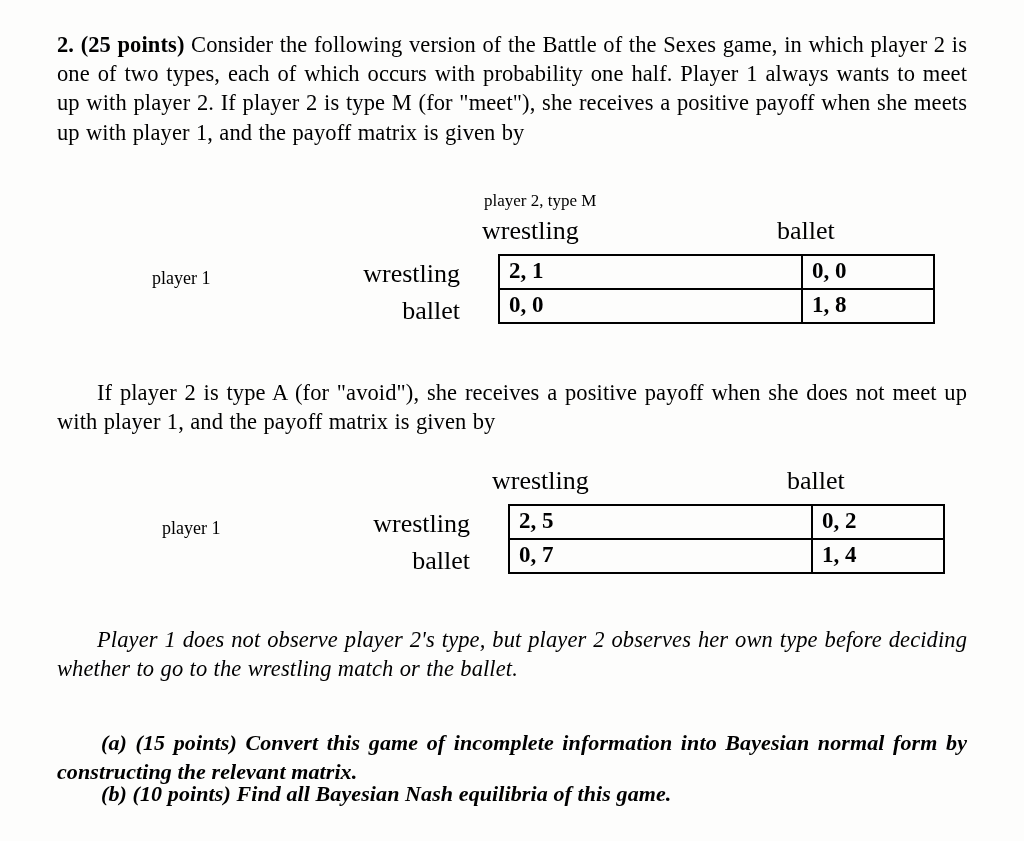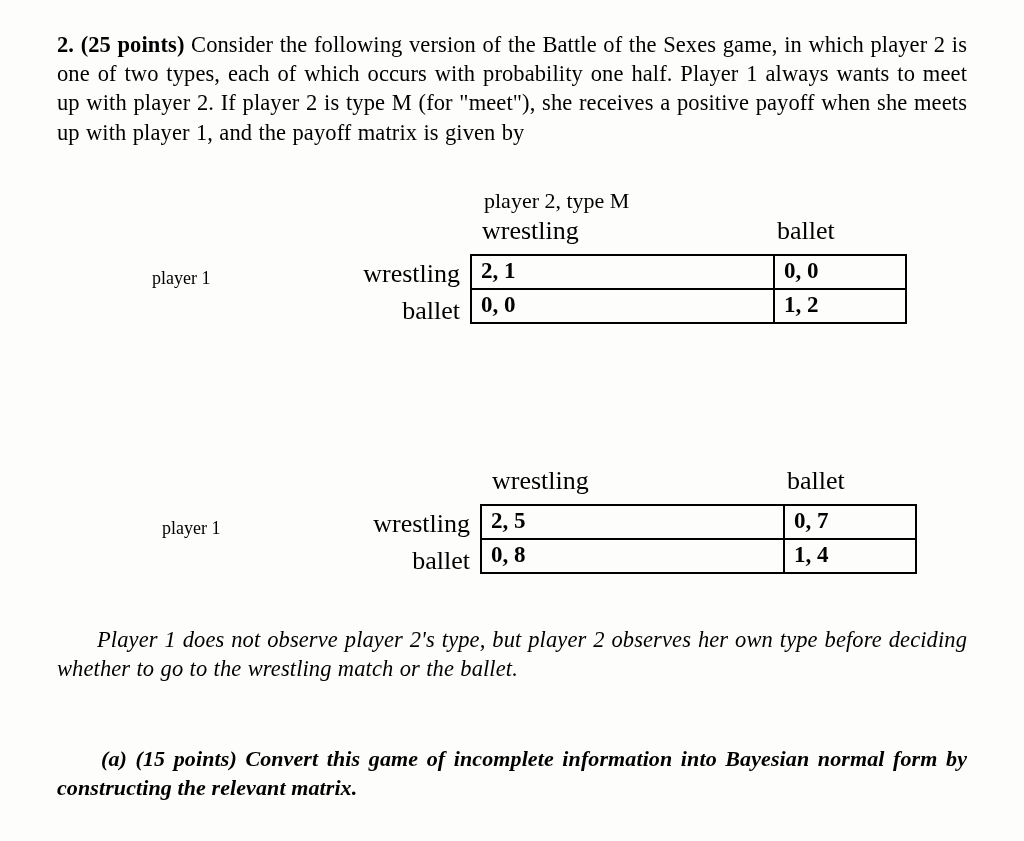--- a/index.html
+++ b/index.html
@@ -53,21 +53,21 @@
     width: 910px;
     font-size: 22px;
     line-height: 29px;
     font-style: italic;
     font-weight: bold;
     text-align: justify;
     text-align-last: left;
     letter-spacing: 0.1px;
   }
   .qpart.indent { text-indent: 44px; }
-  #part-a { top: 722px; }
+  #part-a { top: 706px; }
   #part-b { top: 757px; }
 
   
   .matrix-block {
     position: absolute;
   }
   #matrix-M { left: 0px;  top: 186px; }
   #matrix-A { left: 10px; top: 436px; }
 
   .matrix-layout {
@@ -96,40 +96,40 @@
     font-size: 26px;
     line-height: 37px;
     white-space: nowrap;
   }
 
   
   .col-group-title {
     position: absolute;
     left: 484px;
     top: 0px;
-    font-size: 22px;
+    font-size: 17px;
     line-height: 30px;
     white-space: nowrap;
   }
 
   
   .col-head {
     position: absolute;
     top: 30px;
     font-size: 26px;
     line-height: 30px;
     white-space: nowrap;
   }
   .col-head.c1 { left: 482px; }
   .col-head.c2 { left: 777px; }
 
   
   .payoff-table {
     position: absolute;
-    left: 470px;
+    left: 498px;
     top: 68px;
     width: 415px;
     border-collapse: collapse;
     table-layout: fixed;
   }
   .payoff-table td {
     border: 2px solid #000000;
     height: 28px;
     padding: 1px 0 3px 9px;
     font-size: 23px;
@@ -165,53 +165,55 @@
       <div class="col-head c2">ballet</div>
 
       <table class="payoff-table">
         <tbody>
             <tr>
           <td class="col-w">2, 1</td>
           <td class="col-b">0, 0</td>
         </tr>
         <tr>
           <td class="col-w">0, 0</td>
-          <td class="col-b">1, 2</td>
+          <td class="col-b">1, 8</td>
         </tr>
       </tbody>
         </table>
     </div>
   </div>
 
+  <p class="para indent" id="typeA-para">If player 2 is type A (for "avoid"), she receives a positive payoff when she does not meet up with player 1, and the payoff matrix is given by</p>
 
   <div class="matrix-block" id="matrix-A">
     <div class="matrix-layout">
       <div class="player1-label">player 1</div>
 
       <div class="row-labels">
         <div>wrestling</div>
         <div>ballet</div>
       </div>
 
 
       <div class="col-head c1">wrestling</div>
       <div class="col-head c2">ballet</div>
 
       <table class="payoff-table">
         <tbody>
             <tr>
           <td class="col-w">2, 5</td>
-          <td class="col-b">0, 7</td>
+          <td class="col-b">0, 2</td>
         </tr>
         <tr>
-          <td class="col-w">0, 8</td>
+          <td class="col-w">0, 7</td>
           <td class="col-b">1, 4</td>
         </tr>
       </tbody>
         </table>
     </div>
   </div>
 
   <p class="para indent" id="observe-para">Player 1 does not observe player 2's type, but player 2 observes her own type before deciding whether to go to the wrestling match or the ballet.</p>
 
   <p class="qpart indent" id="part-a">(a) (15 points) Convert this game of incomplete information into Bayesian normal form by constructing the relevant matrix.</p>
+  <p class="qpart indent" id="part-b">(b) (10 points) Find all Bayesian Nash equilibria of this game.</p>
 
 </div>
 
 </body></html>

